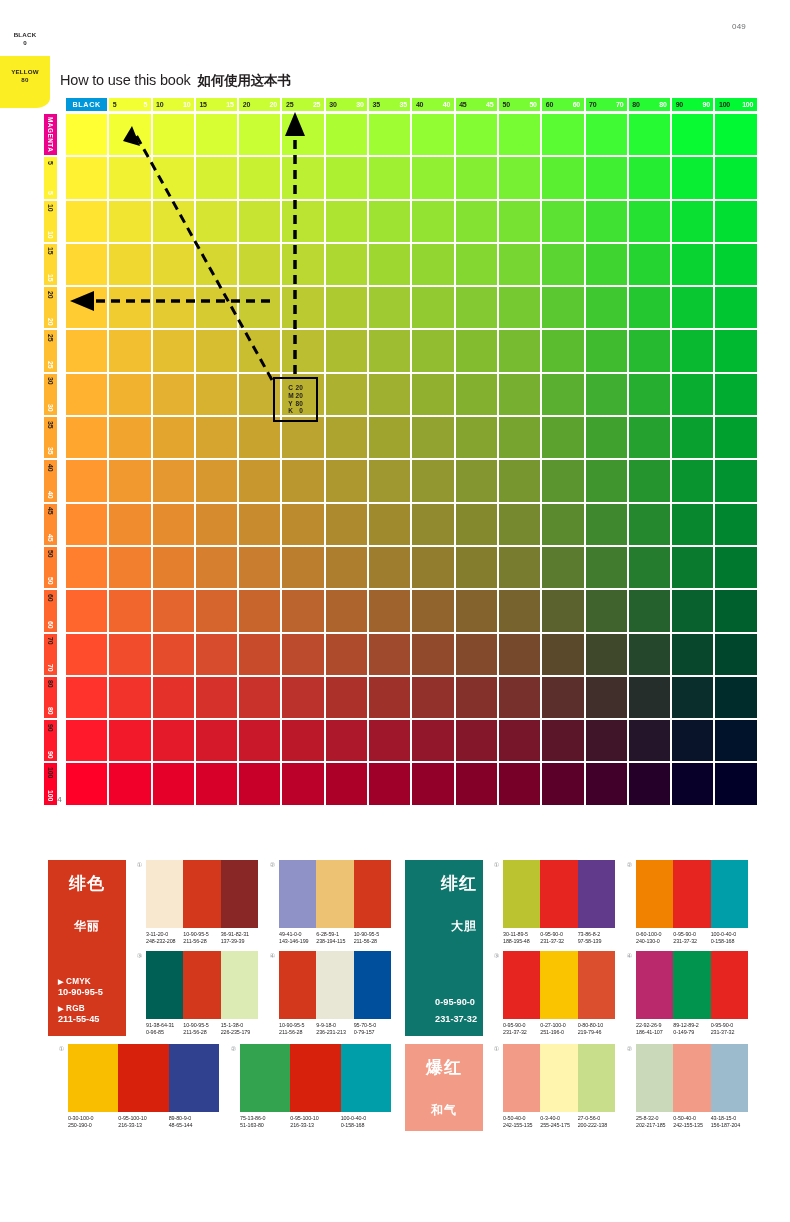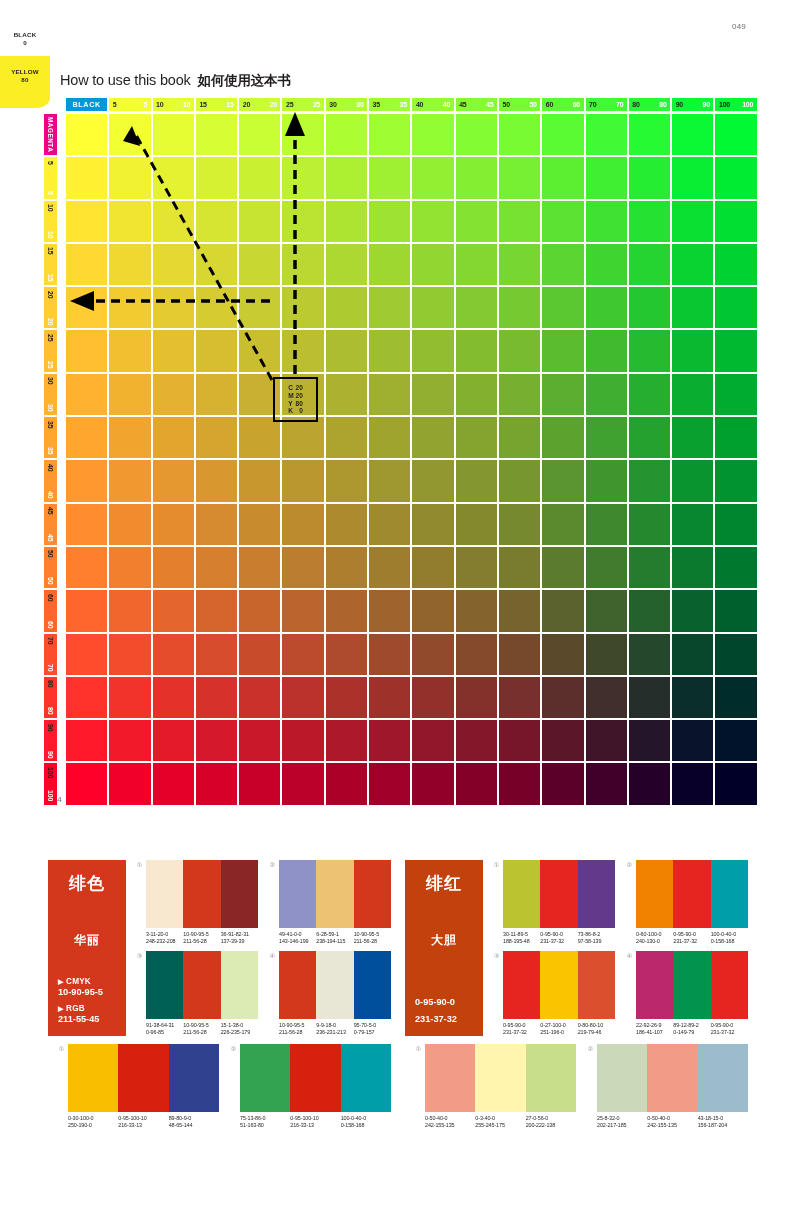--- a/index.html
+++ b/index.html
@@ -138,21 +138,21 @@
     display: flex; flex-direction: column;
     color: #ffffff;
     position: relative;
   }
   .card-name {
     font-size: 17px; font-weight: 700; text-align: center;
     letter-spacing: 1px; line-height: 20px;
   }
   .card-mood {
     font-size: 12px; font-weight: 700; text-align: center;
-    letter-spacing: 1px; margin-top: 38px;
+    letter-spacing: 1px; margin-top: 24px;
   }
   .card-values { margin-top: auto; padding-left: 4px; }
   .card-values .vlabel {
     font-size: 8.2px; font-weight: 700; letter-spacing: 0.2px;
     margin-bottom: 1px;
   }
   .card-values .vnum {
     font-size: 9.2px; font-weight: 700; letter-spacing: 0px;
     margin-bottom: 7px;
   }
@@ -725,21 +725,21 @@
               </div>
               <div class="lab">
                 <div>95-70-5-0</div>
                 <div>0-79-157</div>
               </div>
             </div>
           </div>
         </div>
       </div>
       <div class="color-card">
-        <div class="card-main" style="background: #c2410c;">
+        <div class="card-main" style="background: #0f766e; align-items: flex-end;">
           <div class="card-name">绯红</div>
           <div class="card-mood">大胆</div>
           <div class="card-values">
             <div class="vnum">0-95-90-0</div>
             <div class="vnum">231-37-32</div>
           </div>
         </div>
         <div class="card-palettes">
           <div class="palette-group">
             <div class="group-num">①</div>
@@ -875,20 +875,25 @@
               </div>
               <div class="lab">
                 <div>100-0-40-0</div>
                 <div>0-158-168</div>
               </div>
             </div>
           </div>
         </div>
       </div>
       <div class="color-card">
+        <div class="card-main" style="background: rgb(242, 155, 135);">
+          <div class="card-name">爆红</div>
+          <div class="card-mood">和气</div>
+          <div class="card-values"></div>
+        </div>
         <div class="card-palettes">
           <div class="palette-group">
             <div class="group-num">①</div>
             <div class="palette-bars">
               <div class="bar" style="background: rgb(242, 155, 135);"></div>
               <div class="bar" style="background: rgb(255, 245, 175);"></div>
               <div class="bar" style="background: rgb(200, 222, 138);"></div>
             </div>
             <div class="palette-labels">
               <div class="lab">

